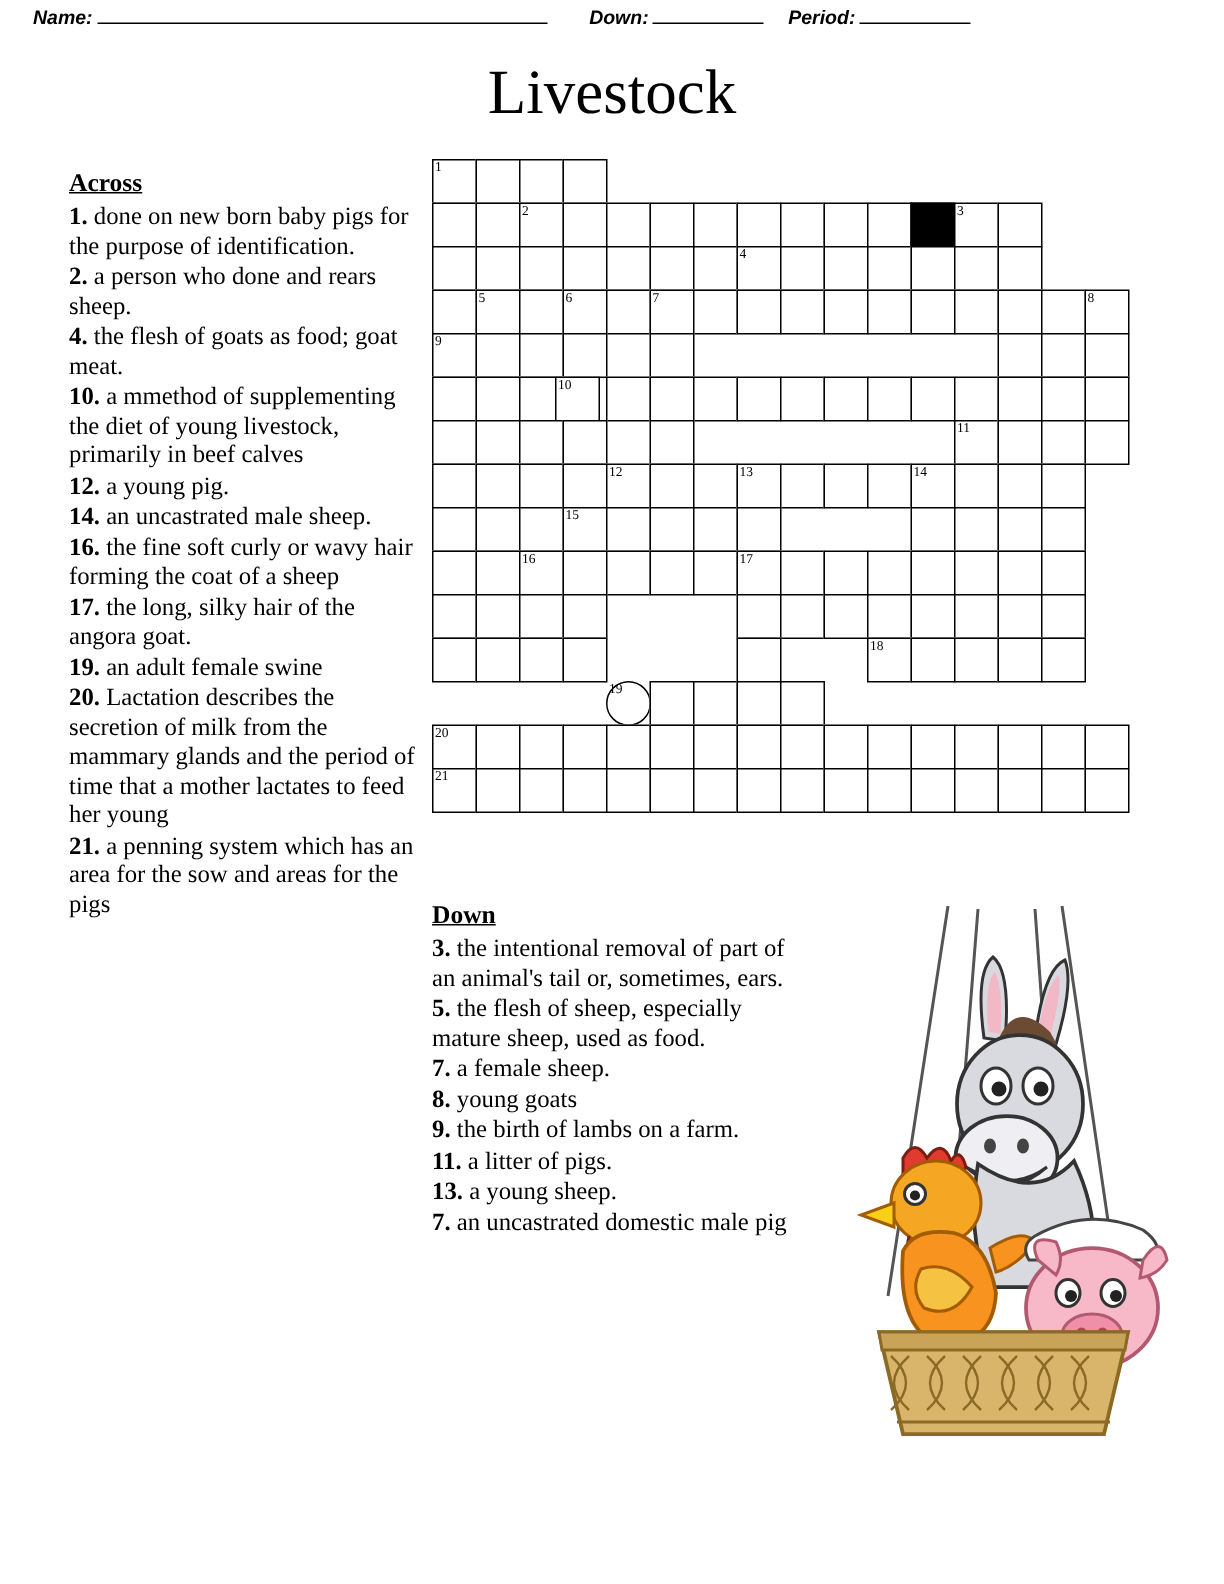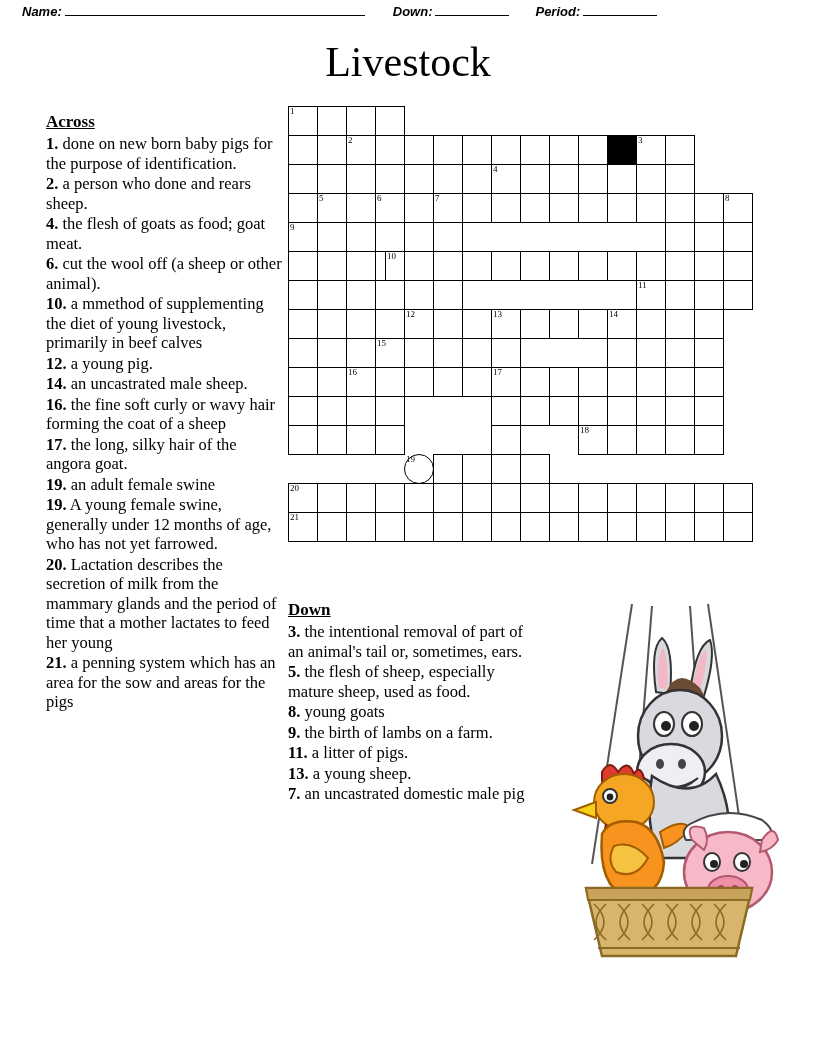--- a/index.html
+++ b/index.html
@@ -40,21 +40,21 @@
   .header-field .rule {
     display: inline-block;
     border-bottom: 1px solid #000;
     height: 11px;
     margin-left: 3px;
     vertical-align: baseline;
   }
   .hf-name .rule { width: 300px; }
   .hf-date { margin-left: 28px; }
   .hf-date .rule { width: 74px; }
-  .hf-period { margin-left: 26px; }
+  .hf-period { margin-left: 16px; }
   .hf-period .rule { width: 74px; }
 
   
   .title {
     position: absolute;
     top: 38px;
     left: 0;
     width: 816px;
     text-align: center;
     font-family: "Liberation Serif", serif;
@@ -146,38 +146,37 @@
   </div>
 
   <div class="title">Livestock</div>
 
   <div id="across-col">
     <div class="clue-heading">Across</div>
     <div class="clues" id="across-clues">
         <p class="clue"><b>1.</b><span> done on new born baby pigs for the purpose of identification.</span></p>
         <p class="clue"><b>2.</b><span> a person who done and rears sheep.</span></p>
         <p class="clue"><b>4.</b><span> the flesh of goats as food; goat meat.</span></p>
-        <p class="clue"><b>6.</b><span> cut the wool off (a sheep or other animal).</span></p>
         <p class="clue"><b>10.</b><span> a mmethod of supplementing the diet of young livestock, primarily in beef calves</span></p>
         <p class="clue"><b>12.</b><span> a young pig.</span></p>
         <p class="clue"><b>14.</b><span> an uncastrated male sheep.</span></p>
         <p class="clue"><b>16.</b><span> the fine soft curly or wavy hair forming the coat of a sheep</span></p>
         <p class="clue"><b>17.</b><span> the long, silky hair of the angora goat.</span></p>
         <p class="clue"><b>19.</b><span> an adult female swine</span></p>
-        <p class="clue"><b>19.</b><span> A young female swine, generally under 12 months of age, who has not yet farrowed.</span></p>
         <p class="clue"><b>20.</b><span> Lactation describes the secretion of milk from the mammary glands and the period of time that a mother lactates to feed her young</span></p>
         <p class="clue"><b>21.</b><span> a penning system which has an area for the sow and areas for the pigs</span></p>
       </div>
   </div>
 
   <div id="down-col">
     <div class="clue-heading">Down</div>
     <div class="clues" id="down-clues">
         <p class="clue"><b>3.</b><span> the intentional removal of part of an animal's tail or, sometimes, ears.</span></p>
         <p class="clue"><b>5.</b><span> the flesh of sheep, especially mature sheep, used as food.</span></p>
+        <p class="clue"><b>7.</b><span> a female sheep.</span></p>
         <p class="clue"><b>8.</b><span> young goats</span></p>
         <p class="clue"><b>9.</b><span> the birth of lambs on a farm.</span></p>
         <p class="clue"><b>11.</b><span> a litter of pigs.</span></p>
         <p class="clue"><b>13.</b><span> a young sheep.</span></p>
         <p class="clue"><b>7.</b><span> an uncastrated domestic male pig</span></p>
       </div>
   </div>
 
   <div id="grid-wrap">
       <div class="cell" style="left: 0px; top: 0px;">
@@ -250,21 +249,21 @@
       <div class="cell" style="left: 29px; top: 116px;"></div>
       <div class="cell" style="left: 58px; top: 116px;"></div>
       <div class="cell" style="left: 87px; top: 116px;"></div>
       <div class="cell" style="left: 145px; top: 116px;"></div>
       <div class="cell" style="left: 377px; top: 116px;"></div>
       <div class="cell" style="left: 406px; top: 116px;"></div>
       <div class="cell" style="left: 435px; top: 116px;"></div>
       <div class="cell" style="left: 0px; top: 145px;"></div>
       <div class="cell" style="left: 29px; top: 145px;"></div>
       <div class="cell" style="left: 58px; top: 145px;"></div>
-      <div class="cell" style="left: 97px; top: 145px;">
+      <div class="cell" style="left: 82px; top: 145px;">
         <span class="num">10</span>
       </div>
       <div class="cell" style="left: 116px; top: 145px;"></div>
       <div class="cell" style="left: 145px; top: 145px;"></div>
       <div class="cell" style="left: 174px; top: 145px;"></div>
       <div class="cell" style="left: 203px; top: 145px;"></div>
       <div class="cell" style="left: 232px; top: 145px;"></div>
       <div class="cell" style="left: 261px; top: 145px;"></div>
       <div class="cell" style="left: 290px; top: 145px;"></div>
       <div class="cell" style="left: 319px; top: 145px;"></div>

